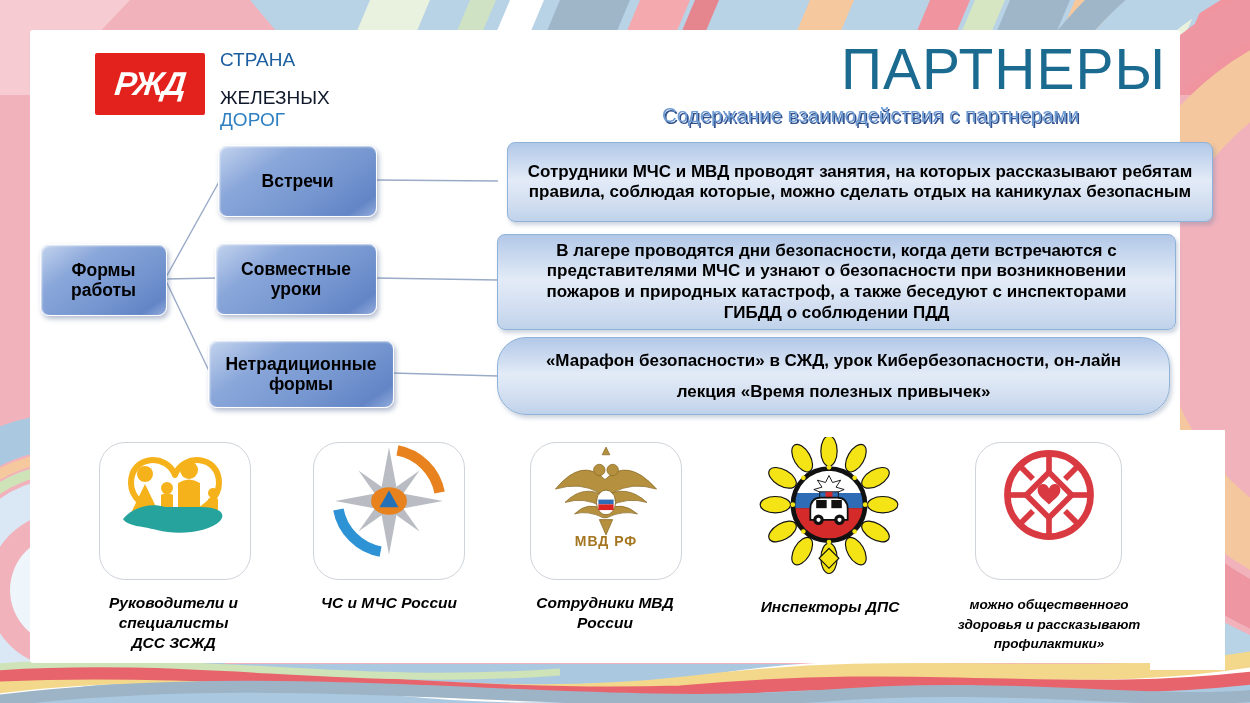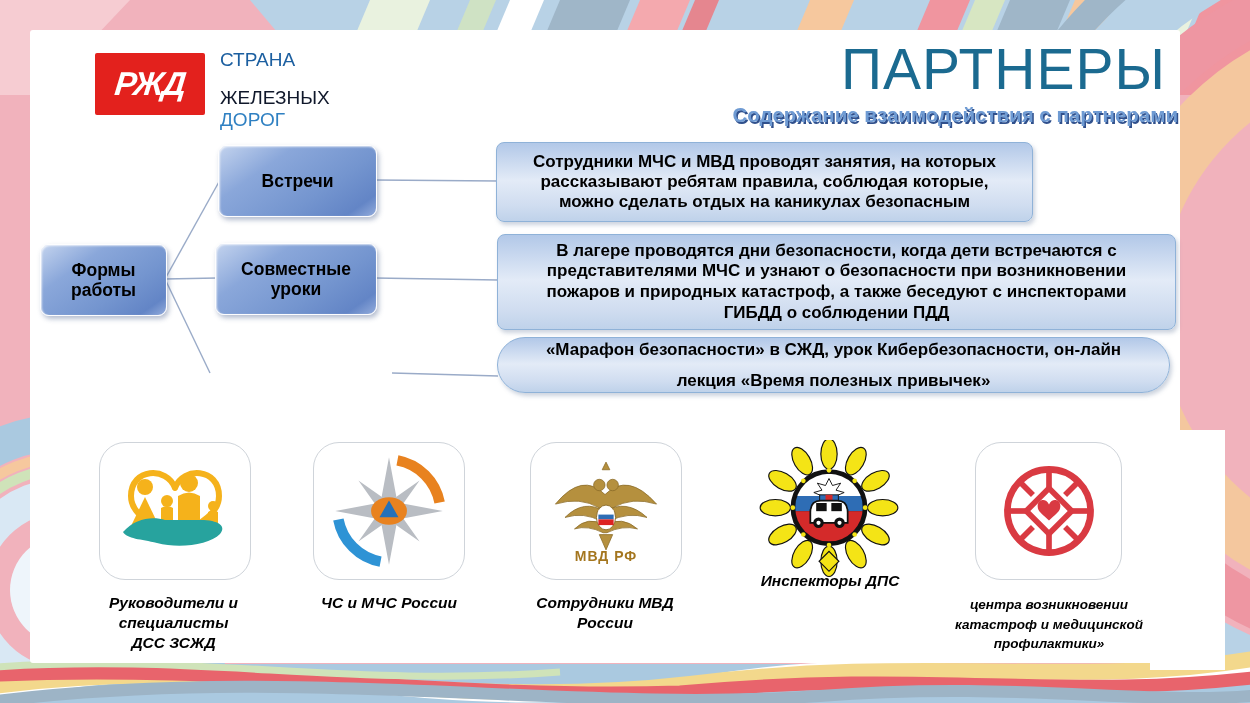--- a/index.html
+++ b/index.html
@@ -16,43 +16,43 @@
   .rzd-badge{position:absolute;left:95px;top:53px;width:110px;height:62px;background:#e3211d;
              display:flex;align-items:center;justify-content:center;border-radius:2px;}
   .rzd-badge span{color:#fff;font-style:italic;font-weight:bold;font-size:33px;letter-spacing:-2px;
              transform:skewX(-6deg);}
   .brand-lines{position:absolute;left:220px;top:49px;font-weight:400;font-size:19px;line-height:22px;}
   .brand-l1{color:#1c5fa0;} .brand-l2{color:#0f172a;margin-top:16px;} .brand-l3{color:#2f80c2;}
 
   
   .title{position:absolute;top:36px;right:84px;font-size:57px;color:#1b6a90;letter-spacing:1px;
          font-weight:400;margin-left:26px;}
-  .subtitle{position:absolute;top:103px;left:662px;width:516px;text-align:right;
-         font-size:20.5px;font-weight:bold;color:#6f9bd3;
+  .subtitle{position:absolute;top:103px;left:662px;width:516px;text-align:left;
+         font-size:20.5px;font-weight:normal;color:#6f9bd3;
          text-shadow:1.5px 1.5px 0 #30508c;}
 
   
   .node{position:absolute;display:flex;align-items:center;justify-content:center;text-align:center;
         font-weight:bold;font-size:17.5px;color:#000;line-height:1.15;border-radius:9px;
         background:linear-gradient(145deg,#c3d3ee 0%,#8aa7da 30%,#7495cf 65%,#6385c6 88%,#93acdc 100%);
         border:1px solid #fdfdfe;
         box-shadow:inset 1px 1px 2px rgba(255,255,255,.75), 2px 3px 5px rgba(90,110,150,.45);}
   .desc{position:absolute;display:flex;align-items:center;justify-content:center;text-align:center;
         font-weight:bold;font-size:17px;color:#000;line-height:1.18;border-radius:8px;
         padding:4px 18px;box-sizing:border-box;
         background:linear-gradient(180deg,#b2c8e8 0%,#e3ebf7 48%,#d0ddf0 80%,#bfd2ea 100%);
         border:1px solid #8fb2d8;
         box-shadow:2px 3px 4px rgba(110,130,160,.35);}
   .desc.tall{line-height:1.22;}
   .desc.wide-lh{line-height:1.85;padding:4px 40px;}
 
   
   .badge{position:absolute;top:442px;width:150px;height:136px;background:#fff;
          border:1.5px solid #cfd4da;border-radius:26px;display:flex;flex-direction:column;
-         align-items:center;justify-content:center;}
+         align-items:center;}
   .badge.noborder{border:none;}
   .mvd-text{color:#a4761f;font-weight:bold;font-size:14px;letter-spacing:1px;margin-top:-6px;}
   .cap{position:absolute;top:593px;text-align:center;color:#000000;font-weight:800;
        font-size:15.5px;line-height:1.3;font-style:italic;}
   .cap.small{font-size:13.5px;line-height:1.45;}
 </style>
 </head>
 <body>
 
 <div class="slide">
@@ -121,24 +121,25 @@
         <line x1="165" y1="279" x2="210" y2="373"></line>
         <line x1="375" y1="180" x2="498" y2="181"></line>
         <line x1="375" y1="278" x2="498" y2="280"></line>
         <line x1="392" y1="373" x2="498" y2="376"></line>
       </g>
     </svg>
 
     <div class="node" style="left:40px;top:244px;width:125px;height:70px;">Формы работы</div>
     <div class="node" style="left:218px;top:145px;width:157px;height:70px;">Встречи</div>
     <div class="node" style="left:215px;top:243px;width:160px;height:70px;">Совместные уроки</div>
-
-    <div class="desc" style="left:496px;top:142px;width:537px;height:80px;">Сотрудники МЧС и МВД проводят занятия, на которых рассказывают ребятам правила, соблюдая которые, можно сделать отдых на каникулах безопасным</div>
+    <div class="node" style="left:208px;top:340px;width:184px;height:66px;">Нетрадиционные формы</div>
+
+    <div class="desc" style="left:507px;top:142px;width:706px;height:80px;">Сотрудники МЧС и МВД проводят занятия, на которых рассказывают ребятам правила, соблюдая которые, можно сделать отдых на каникулах безопасным</div>
     <div class="desc tall" style="left:497px;top:234px;width:679px;height:96px;">В лагере проводятся дни безопасности, когда дети встречаются с представителями МЧС и узнают о безопасности при возникновении пожаров и природных катастроф, а также беседуют с инспекторами ГИБДД о соблюдении ПДД</div>
-    <div class="desc wide-lh" style="left:497px;top:337px;width:673px;height:56px;border-radius:29px;">«Марафон безопасности» в СЖД, урок Кибербезопасности, он-лайн лекция «Время полезных привычек»</div>
+    <div class="desc wide-lh" style="left:497px;top:337px;width:673px;height:78px;border-radius:29px;">«Марафон безопасности» в СЖД, урок Кибербезопасности, он-лайн лекция «Время полезных привычек»</div>
 
     <div class="badge" style="left:99px;">
       <svg width="120" height="110" viewBox="0 0 120 110">
         <path d="M60 32 C 52 10, 16 12, 16 40 C 16 58, 34 66, 60 84 C 86 66, 104 58, 104 40 C 104 12, 68 10, 60 32" fill="none" stroke="#f5b21b" stroke-width="6" stroke-linecap="round"></path>
         <circle cx="30" cy="31" r="8" fill="#f5b21b"></circle>
         <path d="M30 41 L16 70 L44 70 Z" fill="#f5b21b"></path>
         <circle cx="74" cy="27" r="9" fill="#f5b21b"></circle>
         <path d="M63 40 Q74 33 85 40 L85 70 L63 70 Z" fill="#f5b21b"></path>
         <circle cx="52" cy="45" r="6" fill="#f5b21b"></circle>
         <path d="M46 52 Q52 48 58 52 L58 70 L46 70 Z" fill="#f5b21b"></path>
@@ -252,23 +253,23 @@
       <div>специалисты</div>
       <div>ДСС ЗСЖД</div>
     </div>
     <div class="cap" style="left:299px;width:180px;">
       <div>ЧС и МЧС России</div>
     </div>
     <div class="cap" style="left:515px;width:180px;">
       <div>Сотрудники МВД</div>
       <div>России</div>
     </div>
-    <div class="cap" style="left:735px;width:190px;top:571px;">
+    <div class="cap" style="left:735px;width:190px;top:597px;">
       <div>Инспекторы ДПС</div>
     </div>
     <div class="cap small" style="left:933px;width:232px;top:595px;">
-      <div>центра возникновении</div>
-      <div>катастроф и медицинской</div>
+      <div>можно общественного</div>
+      <div>здоровья и рассказывают</div>
       <div>профилактики»</div>
     </div>
 
   </div>
 </div>
 
 </body></html>

